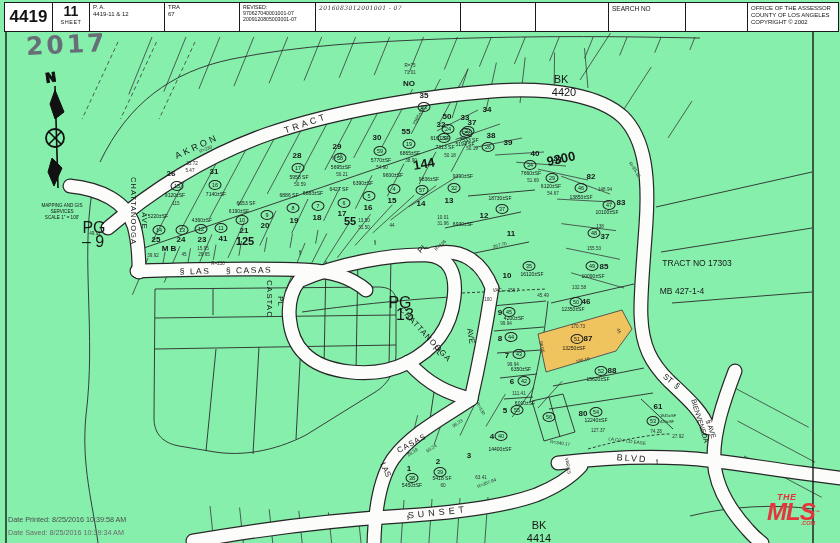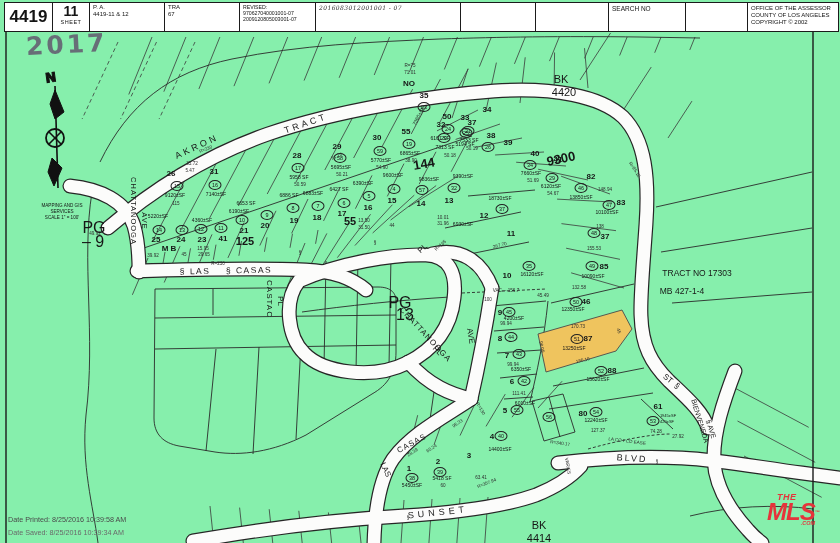--- a/index.html
+++ b/index.html
@@ -300,21 +300,21 @@
         <div class="l k-big" style="font-size: 11px; left: 245px; top: 242px; transform: translate(-50%, -50%) rotate(0deg);">125</div>
         <div class="l k-big" style="font-size: 11px; left: 350px; top: 222px; transform: translate(-50%, -50%) rotate(0deg);">55</div>
         <div class="l k-bk" style="left: 561px; top: 80px; transform: translate(-50%, -50%) rotate(0deg);">BK</div>
         <div class="l k-bk" style="left: 564px; top: 93px; transform: translate(-50%, -50%) rotate(0deg);">4420</div>
         <div class="l k-bk" style="left: 539px; top: 526px; transform: translate(-50%, -50%) rotate(0deg);">BK</div>
         <div class="l k-bk" style="left: 539px; top: 539px; transform: translate(-50%, -50%) rotate(0deg);">4414</div>
         <div class="l k-pg" style="left: 400px; top: 287px; transform: translate(-50%, -50%) rotate(0deg);">PG</div>
         <div class="l k-pg" style="left: 405px; top: 299px; transform: translate(-50%, -50%) rotate(0deg);">13</div>
         <div class="l k-pg" style="left: 94px; top: 212px; transform: translate(-50%, -50%) rotate(0deg);">PG</div>
         <div class="l k-pg" style="left: 93px; top: 226px; transform: translate(-50%, -50%) rotate(0deg);">– 9</div>
-        <div class="l k-tract" style="left: 697px; top: 273px; transform: translate(-50%, -50%) rotate(0deg);">TRACT NO 17303</div>
+        <div class="l k-tract" style="left: 697px; top: 263px; transform: translate(-50%, -50%) rotate(0deg);">TRACT NO 17303</div>
         <div class="l k-tract" style="left: 682px; top: 291px; transform: translate(-50%, -50%) rotate(0deg);">MB 427-1-4</div>
         <div class="l k-lot" style="left: 409px; top: 84px; transform: translate(-50%, -50%) rotate(0deg);">NO</div>
         <div class="l k-dim" style="left: 410px; top: 66px; transform: translate(-50%, -50%) rotate(0deg);">R=75</div>
         <div class="l k-dim" style="left: 410px; top: 73px; transform: translate(-50%, -50%) rotate(0deg);">71.01</div>
         <div class="l k-lot" style="left: 169px; top: 249px; transform: translate(-50%, -50%) rotate(0deg);">M B</div>
         <div class="l k-lot" style="left: 171px; top: 174px; transform: translate(-50%, -50%) rotate(0deg);">26</div>
         <div class="l k-circ" style="left: 177px; top: 186px; transform: translate(-50%, -50%) rotate(0deg);">15</div>
         <div class="l k-sf" style="left: 175px; top: 196px; transform: translate(-50%, -50%) rotate(0deg);">9120±SF</div>
         <div class="l k-dim" style="left: 176px; top: 204px; transform: translate(-50%, -50%) rotate(0deg);">115</div>
         <div class="l k-lot" style="left: 214px; top: 172px; transform: translate(-50%, -50%) rotate(0deg);">31</div>

